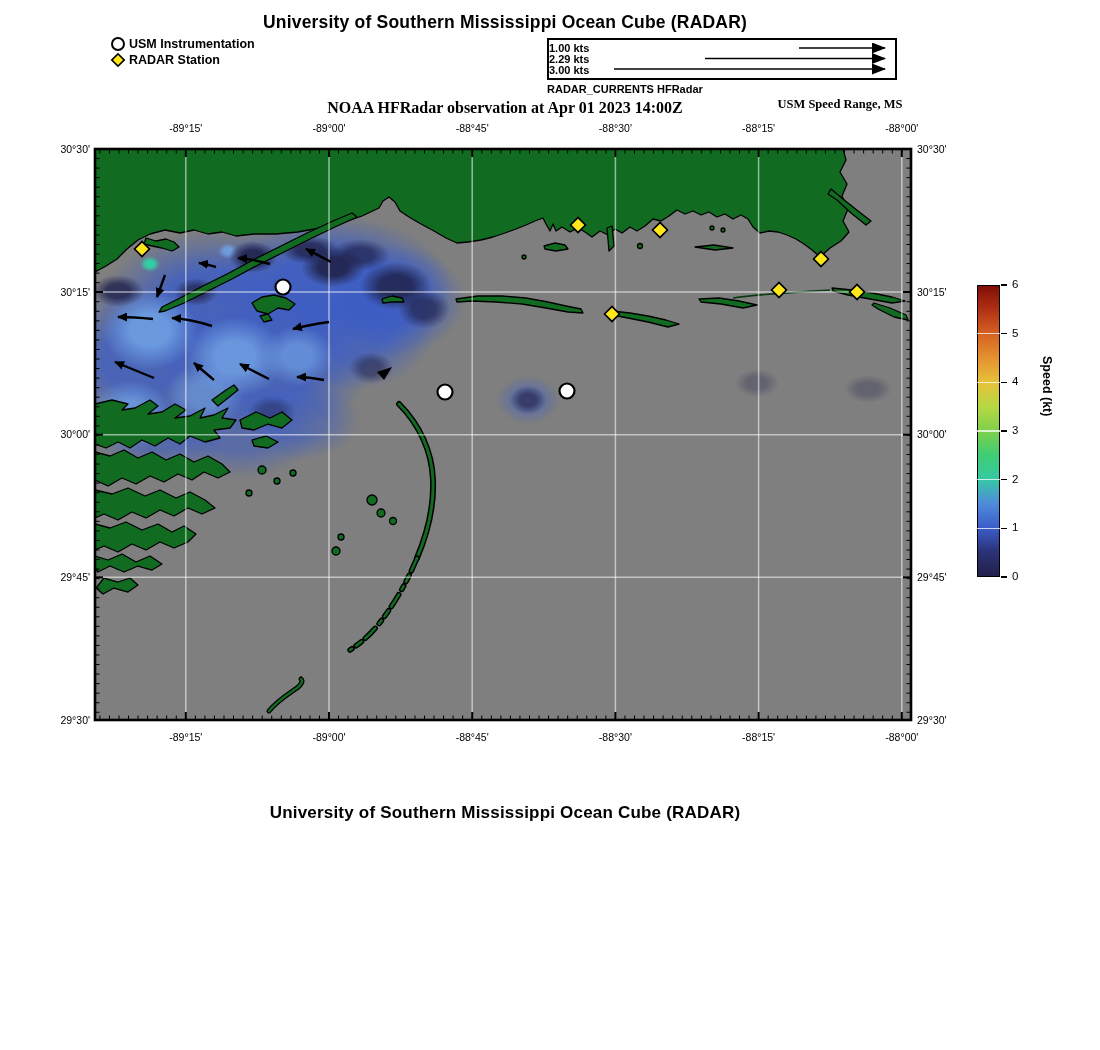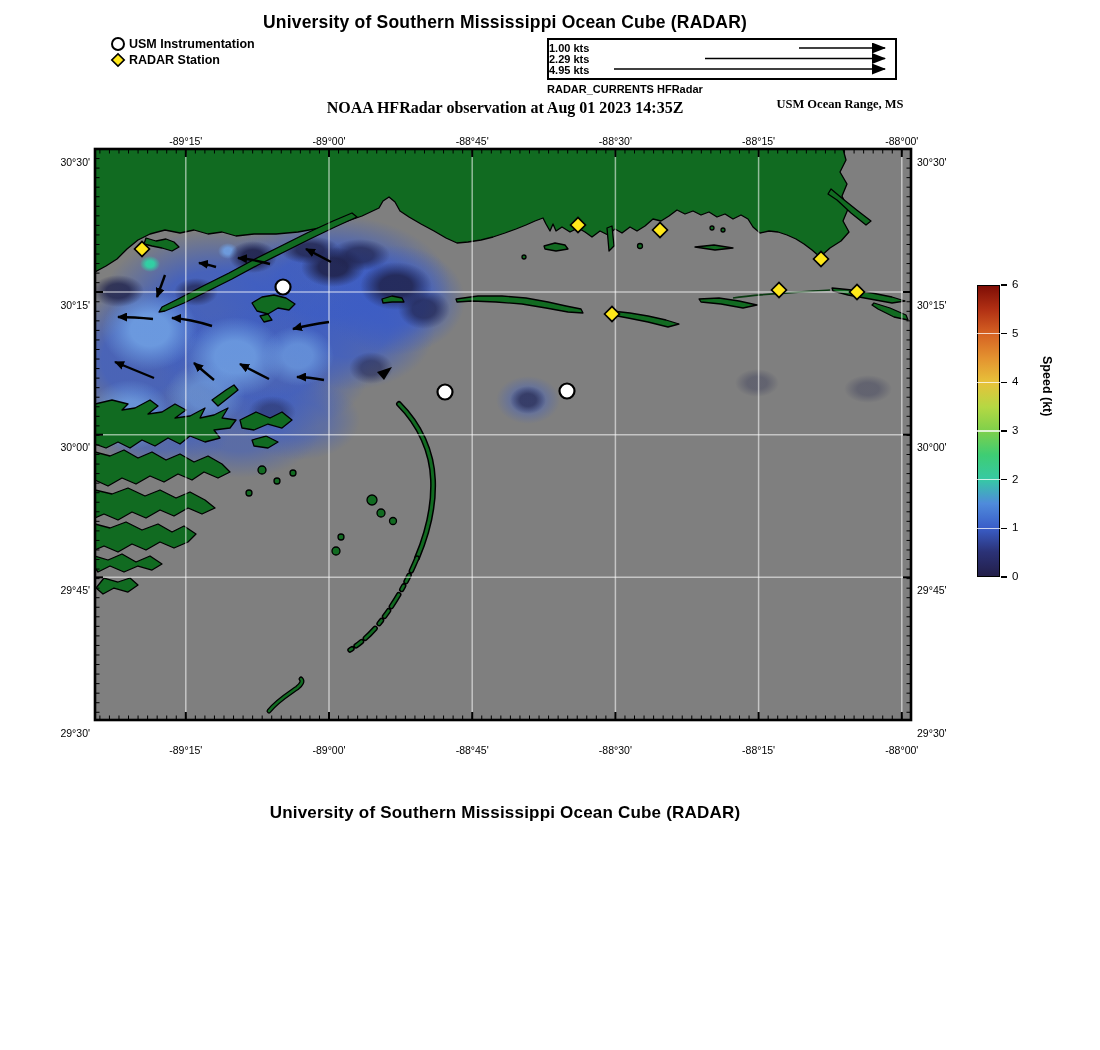--- a/index.html
+++ b/index.html
@@ -10,21 +10,21 @@
   .serif{font-family:"Liberation Serif",serif;font-weight:bold;}
   .legend{left:110px;top:36px;}
   .legend-row{display:flex;align-items:center;height:16px;}
   .legend-row svg{margin-right:3px;}
   .legend-label{font-weight:bold;font-size:12.5px;}
   .scalebox{left:547px;top:38px;width:350px;height:42px;border:2px solid #000;box-sizing:border-box;background:#fff;}
   .scalebox .lbl{position:absolute;left:0;font-weight:bold;font-size:11px;line-height:11px;}
   .scale-caption{left:547px;top:83px;font-weight:bold;font-size:11px;}
   .noaa{top:99px;font-size:16px;}
   .range-label{left:765px;top:97px;width:150px;text-align:center;font-size:12.5px;}
-  .axis-label{position:absolute;font-size:10.5px;white-space:nowrap;margin-top:13px;}
+  .axis-label{position:absolute;font-size:10.5px;white-space:nowrap;}
   .cbar{left:977px;top:285px;width:23px;height:292px;border:1.6px solid #000;box-sizing:border-box;}
   .cbar-line{position:absolute;left:977px;width:23px;height:1.5px;background:rgba(255,255,255,0.75);}
   .cbar-tick{position:absolute;left:1001px;width:6px;height:1.6px;background:#000;}
   .cbar-num{position:absolute;left:1012px;font-size:11.5px;}
   .cbar-title{left:1040px;top:356px;height:160px;writing-mode:vertical-rl;font-weight:bold;font-size:12.5px;}
 </style>
 </head>
 <body>
 
 <div class="abs center-band title" style="top:12px">University of Southern Mississippi Ocean Cube (RADAR)</div>
@@ -40,31 +40,31 @@
     <svg width="16" height="16">
       <rect x="3.6" y="3.6" width="8.8" height="8.8" fill="#ffe81a" stroke="#000" stroke-width="1.6" transform="rotate(45 8 8)"></rect>
     </svg>
     <span class="legend-label">RADAR Station</span>
   </div>
 </div>
 
 <div class="abs scalebox">
   <div class="lbl" style="top:3px">1.00 kts</div>
   <div class="lbl" style="top:14px">2.29 kts</div>
-  <div class="lbl" style="top:25px">4.95 kts</div>
+  <div class="lbl" style="top:25px">3.00 kts</div>
   <svg id="scale-arrows" width="346" height="38" style="position:absolute;left:0;top:0">
       <line x1="250" y1="8" x2="336" y2="8" stroke="#000" stroke-width="1.6" marker-end="url(#ah2)"></line>
       <line x1="156" y1="18.5" x2="336" y2="18.5" stroke="#000" stroke-width="1.6" marker-end="url(#ah2)"></line>
       <line x1="65" y1="29" x2="336" y2="29" stroke="#000" stroke-width="1.6" marker-end="url(#ah2)"></line>
     </svg>
 </div>
 <div class="abs scale-caption">RADAR_CURRENTS HFRadar</div>
 
-<div class="abs center-band serif noaa">NOAA HFRadar observation at Aug 01 2023 14:35Z</div>
-<div class="abs serif range-label">USM Ocean Range, MS</div>
+<div class="abs center-band serif noaa">NOAA HFRadar observation at Apr 01 2023 14:00Z</div>
+<div class="abs serif range-label">USM Speed Range, MS</div>
 
 <svg id="map" class="abs" style="left:0;top:0" width="1100" height="1050">
   <defs>
     <radialGradient id="g-blue">
         <stop offset="0%" stop-color="#3d5dc4"></stop>
         <stop offset="45%" stop-color="#3d5dc4"></stop>
         <stop offset="100%" stop-color="#3d5dc4" stop-opacity="0"></stop>
       </radialGradient>
     <radialGradient id="g-light">
         <stop offset="0%" stop-color="#6f9fe2"></stop>

